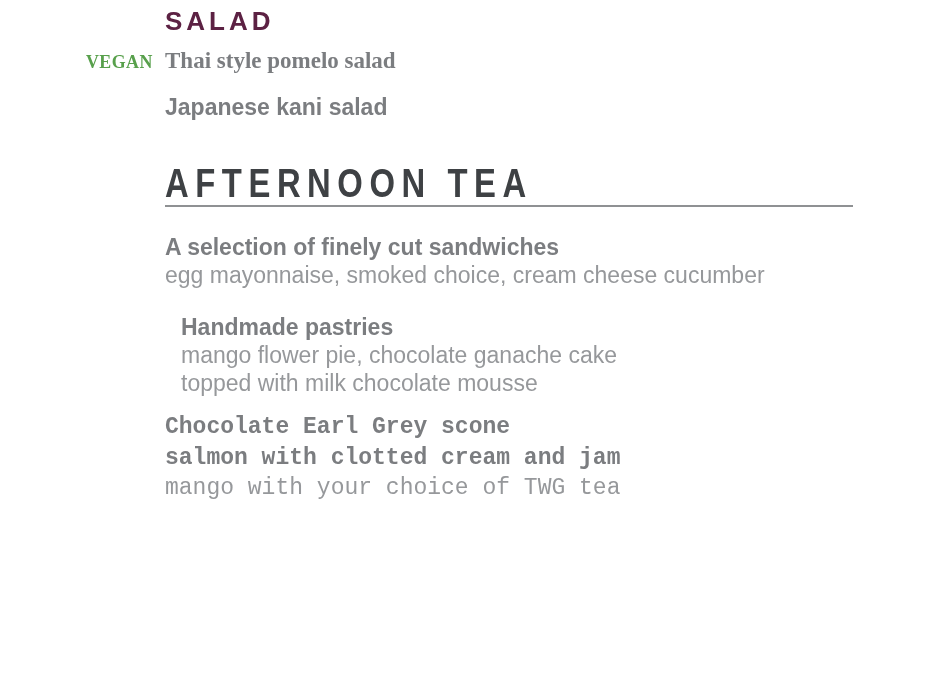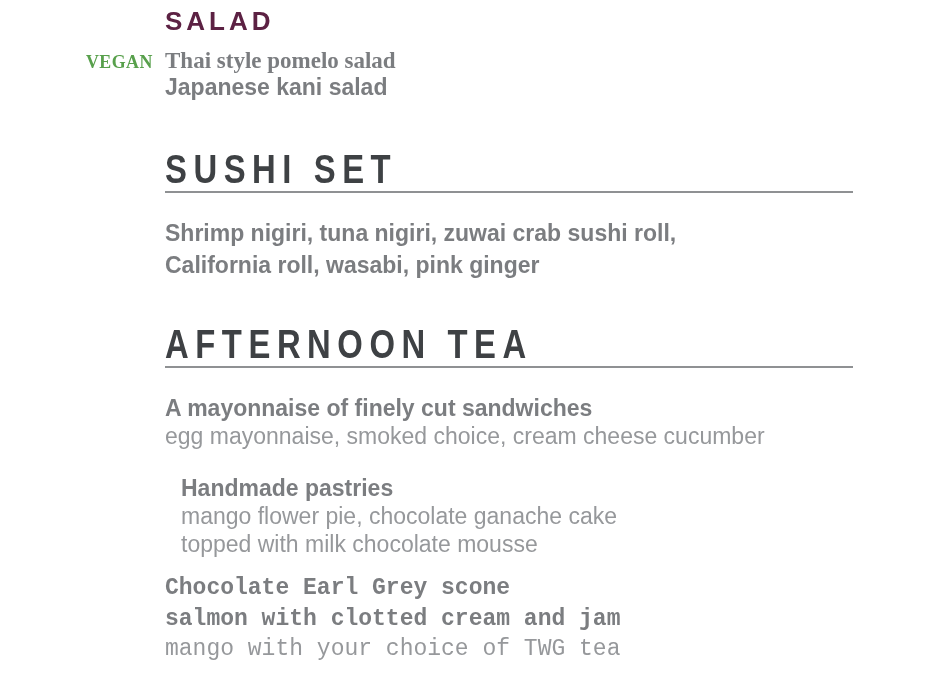--- a/index.html
+++ b/index.html
@@ -39,21 +39,21 @@
 
   
   .menu-item {
     position: relative;
     font-size: 23px;
     line-height: 26px;
     font-weight: bold;
     color: var(--item-text);
   }
   .menu-item.first { margin-top: 14px; font-family: Liberation Serif, serif; }
-  .menu-item.second { }
+  .menu-item.second { margin-top: 20px; }
   .vegan-tag {
     position: absolute;
     left: -79px;
     top: 3px;
     font-size: 19px;
     line-height: 21px;
     font-weight: bold;
     letter-spacing: 0.5px;
     color: var(--vegan-tag);
     transform: scaleX(0.94);
@@ -126,36 +126,27 @@
     <div class="menu-item first">
       <span class="vegan-tag">VEGAN</span>
       <span class="menu-item-name">Thai style pomelo salad</span>
     </div>
 
     <div class="menu-item second">
       <span class="menu-item-name">Japanese kani salad</span>
     </div>
   </section>
 
-  <section class="menu-section sushi">
-    <h2 class="section-title">SUSHI SET</h2>
-    <hr class="section-divider">
-
-    <div class="dish-lines">
-      <p class="dish-line">Shrimp nigiri, tuna nigiri, zuwai crab sushi roll,</p>
-      <p class="dish-line">California roll, wasabi, pink ginger</p>
-    </div>
-  </section>
 
   <section class="menu-section tea">
     <h2 class="section-title">AFTERNOON TEA</h2>
     <hr class="section-divider">
 
     <div class="tea-item item-0">
-      <p class="item-name-line">A mayonnaise of finely cut sandwiches</p>
+      <p class="item-name-line">A selection of finely cut sandwiches</p>
       <p class="item-desc-line">egg mayonnaise, smoked choice, cream cheese cucumber</p>
     </div>
 
     <div class="tea-item item-1">
       <p class="item-name-line">Handmade pastries</p>
       <p class="item-desc-line">mango flower pie, chocolate ganache cake</p>
       <p class="item-desc-line">topped with milk chocolate mousse</p>
     </div>
 
     <div class="tea-item item-2">

